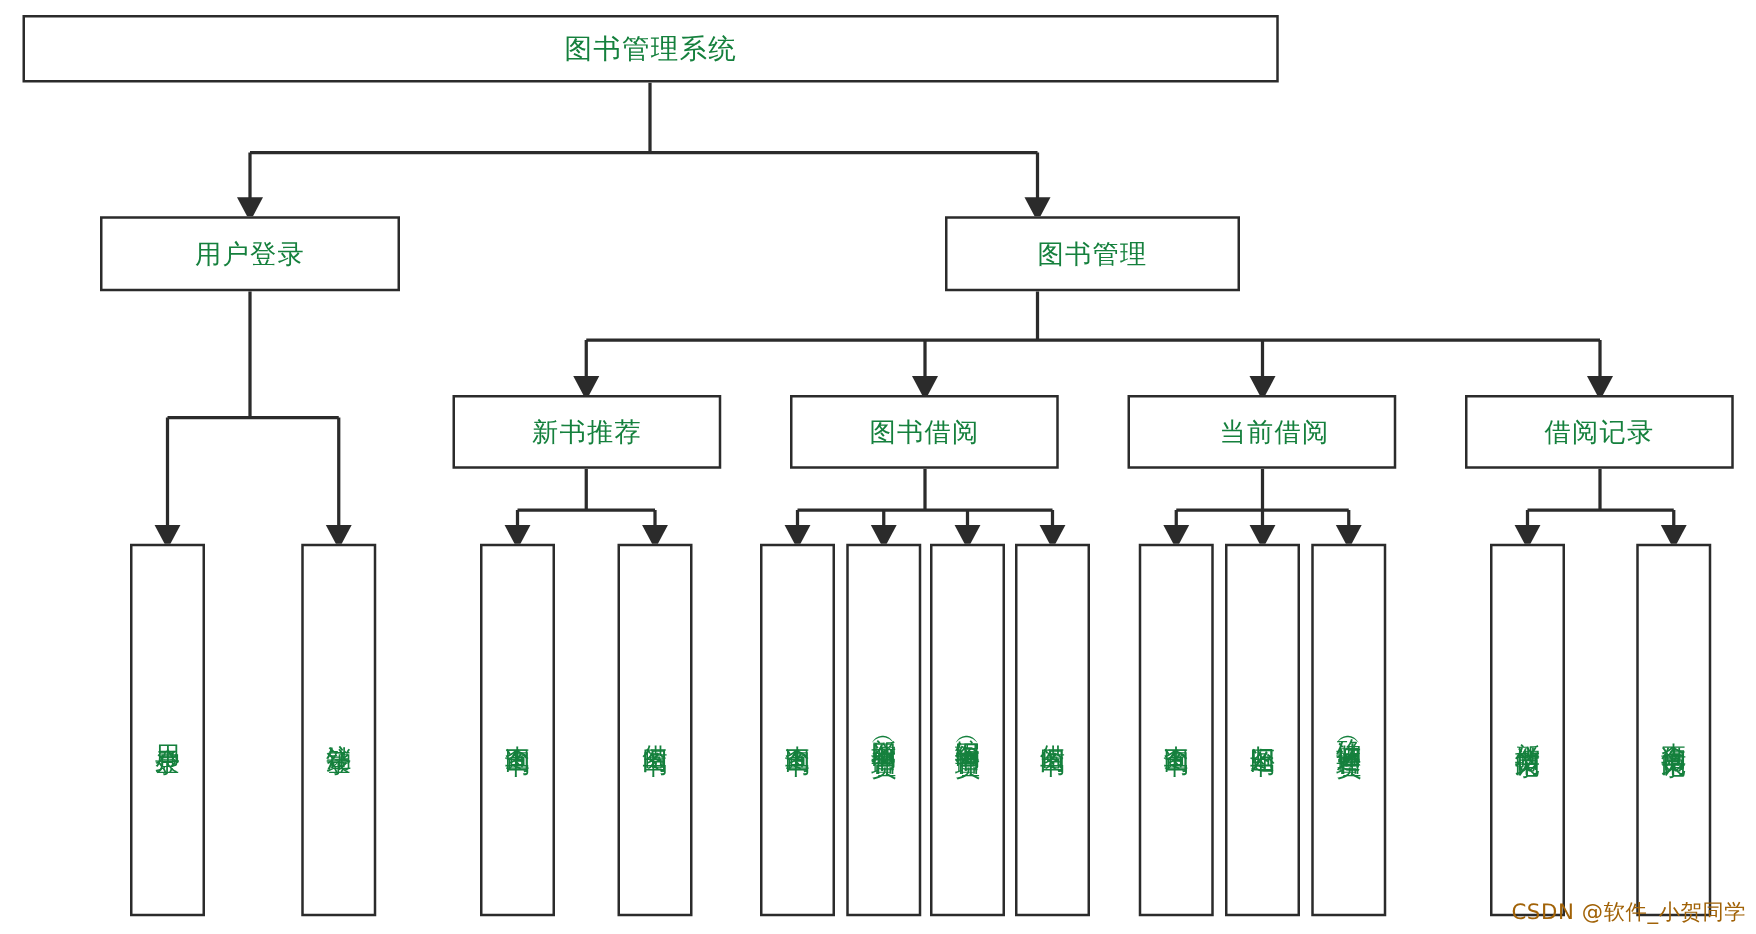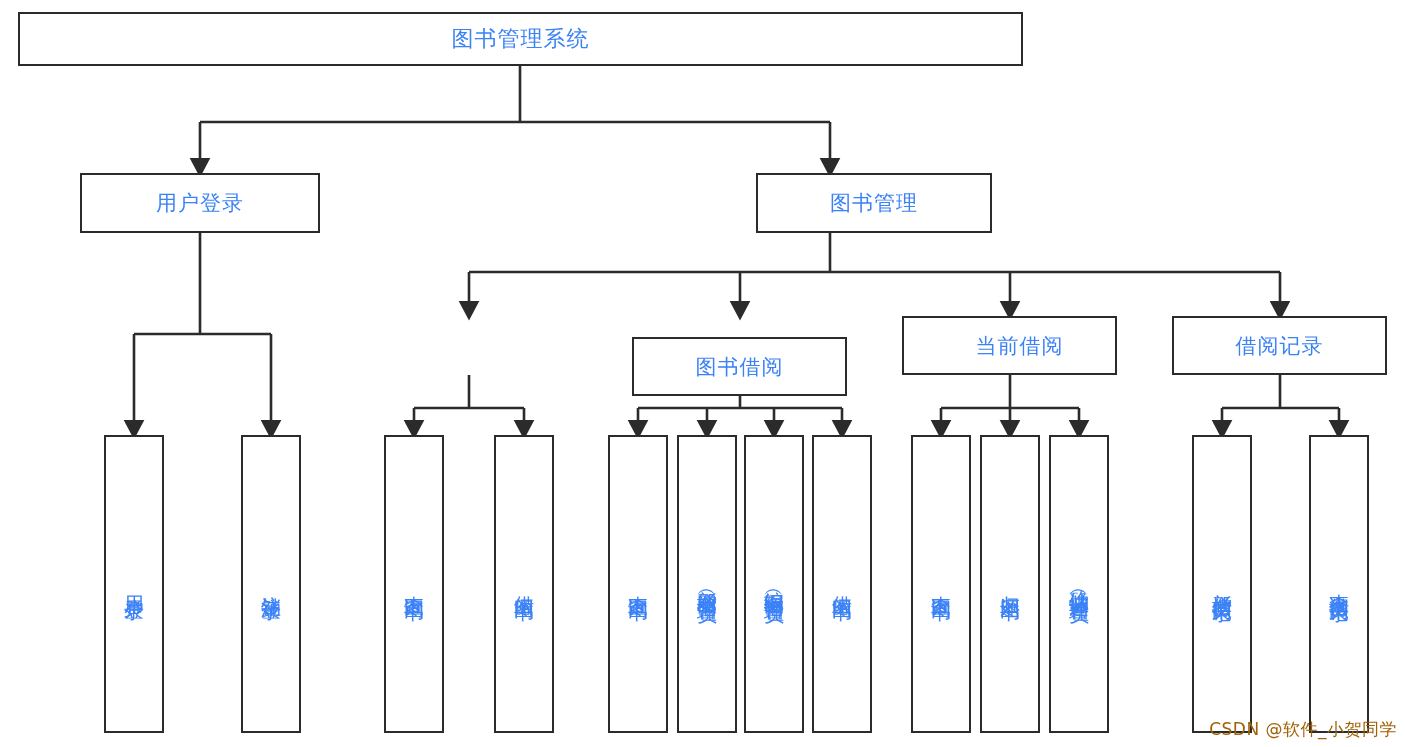--- a/index.html
+++ b/index.html
@@ -25,21 +25,21 @@
     height: 747px;
   }
   .node {
     position: absolute;
     box-sizing: border-box;
     border: 2.5px solid #2b2b2b;
     background: #ffffff;
     display: flex;
     align-items: center;
     justify-content: center;
-    color: #3b82f6;
+    color: #15803d;
     z-index: 2;
   }
   .node.root {
     font-size: 22px;
   }
   .node.branch {
     font-size: 21px;
   }
   .node.leaf {
     font-size: 20px;
@@ -127,21 +127,24 @@
     <span class="hlabel">图书管理系统</span>
   </div>
 
   <div class="node branch" style="left:80px; top:173px; width:240px; height:60px;">
     <span class="hlabel">用户登录</span>
   </div>
   <div class="node branch" style="left:712px; top:173px; width:236px; height:60px;margin-left:44px;">
     <span class="hlabel">图书管理</span>
   </div>
 
-  <div class="node branch" style="left:632px; top:316px; width:215px; height:59px;margin-top:21px;">
+  <div class="node branch" style="left:362px; top:316px; width:215px; height:59px;">
+    <span class="hlabel">新书推荐</span>
+  </div>
+  <div class="node branch" style="left:632px; top:316px; width:215px; height:59px;">
     <span class="hlabel">图书借阅</span>
   </div>
   <div class="node branch" style="left:902px; top:316px; width:215px; height:59px;padding-left:20px;">
     <span class="hlabel">当前借阅</span>
   </div>
   <div class="node branch" style="left:1172px; top:316px; width:215px; height:59px;">
     <span class="hlabel">借阅记录</span>
   </div>
 
   <div class="node leaf" style="left:104px; top:435px; width:60px; height:298px;">

